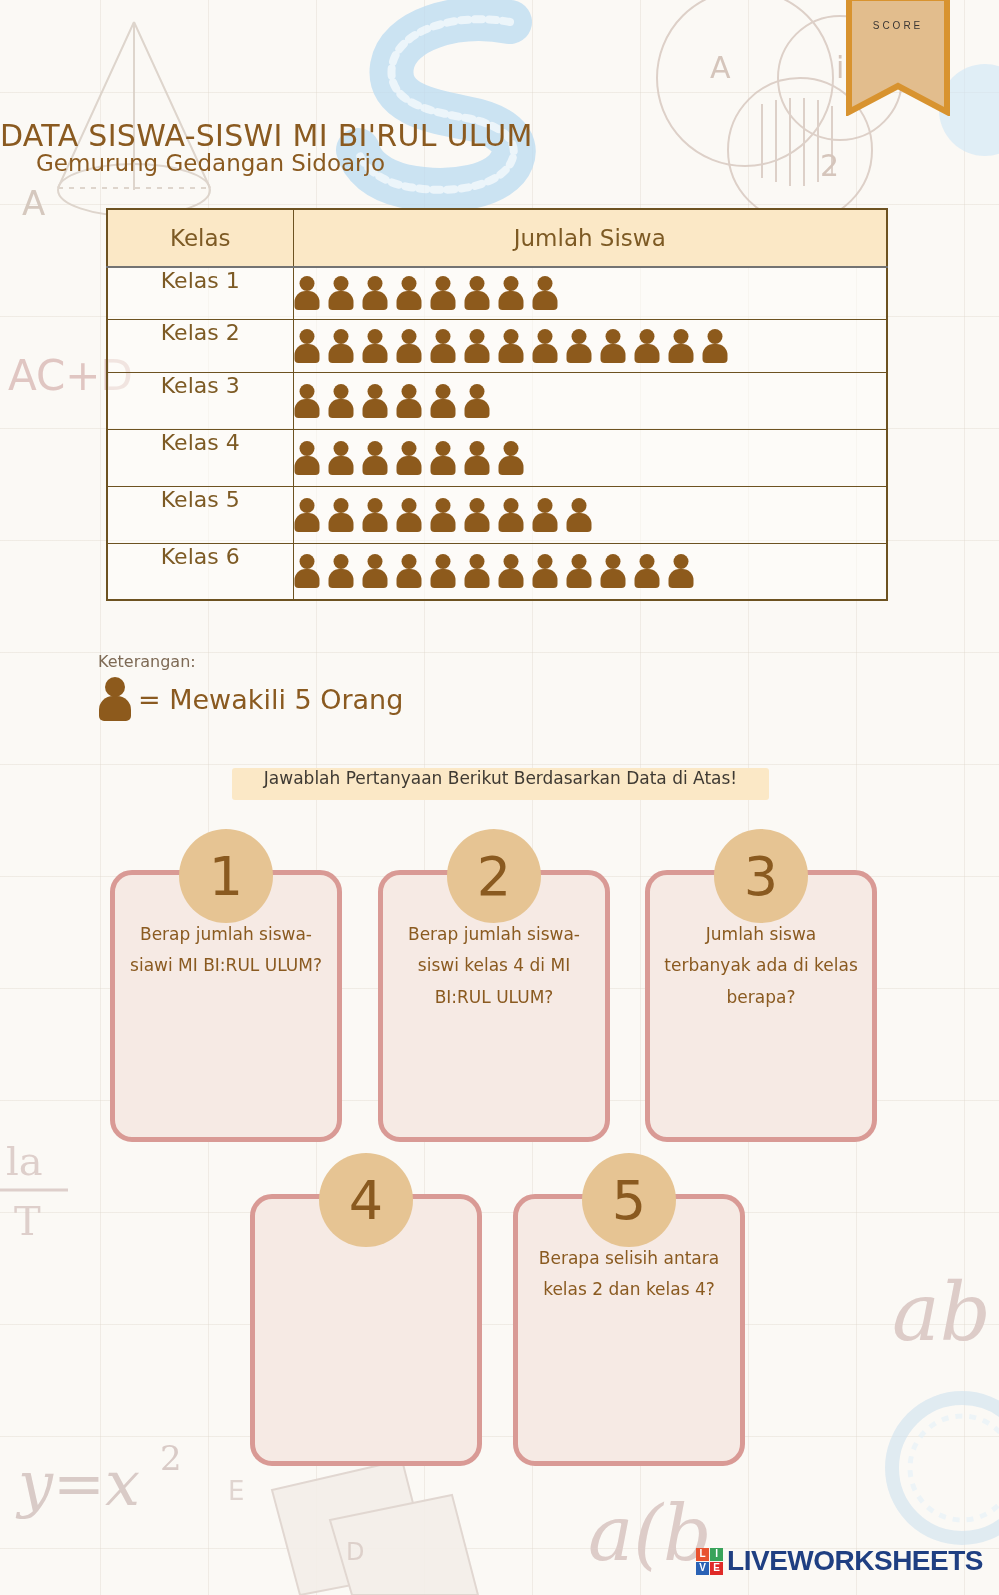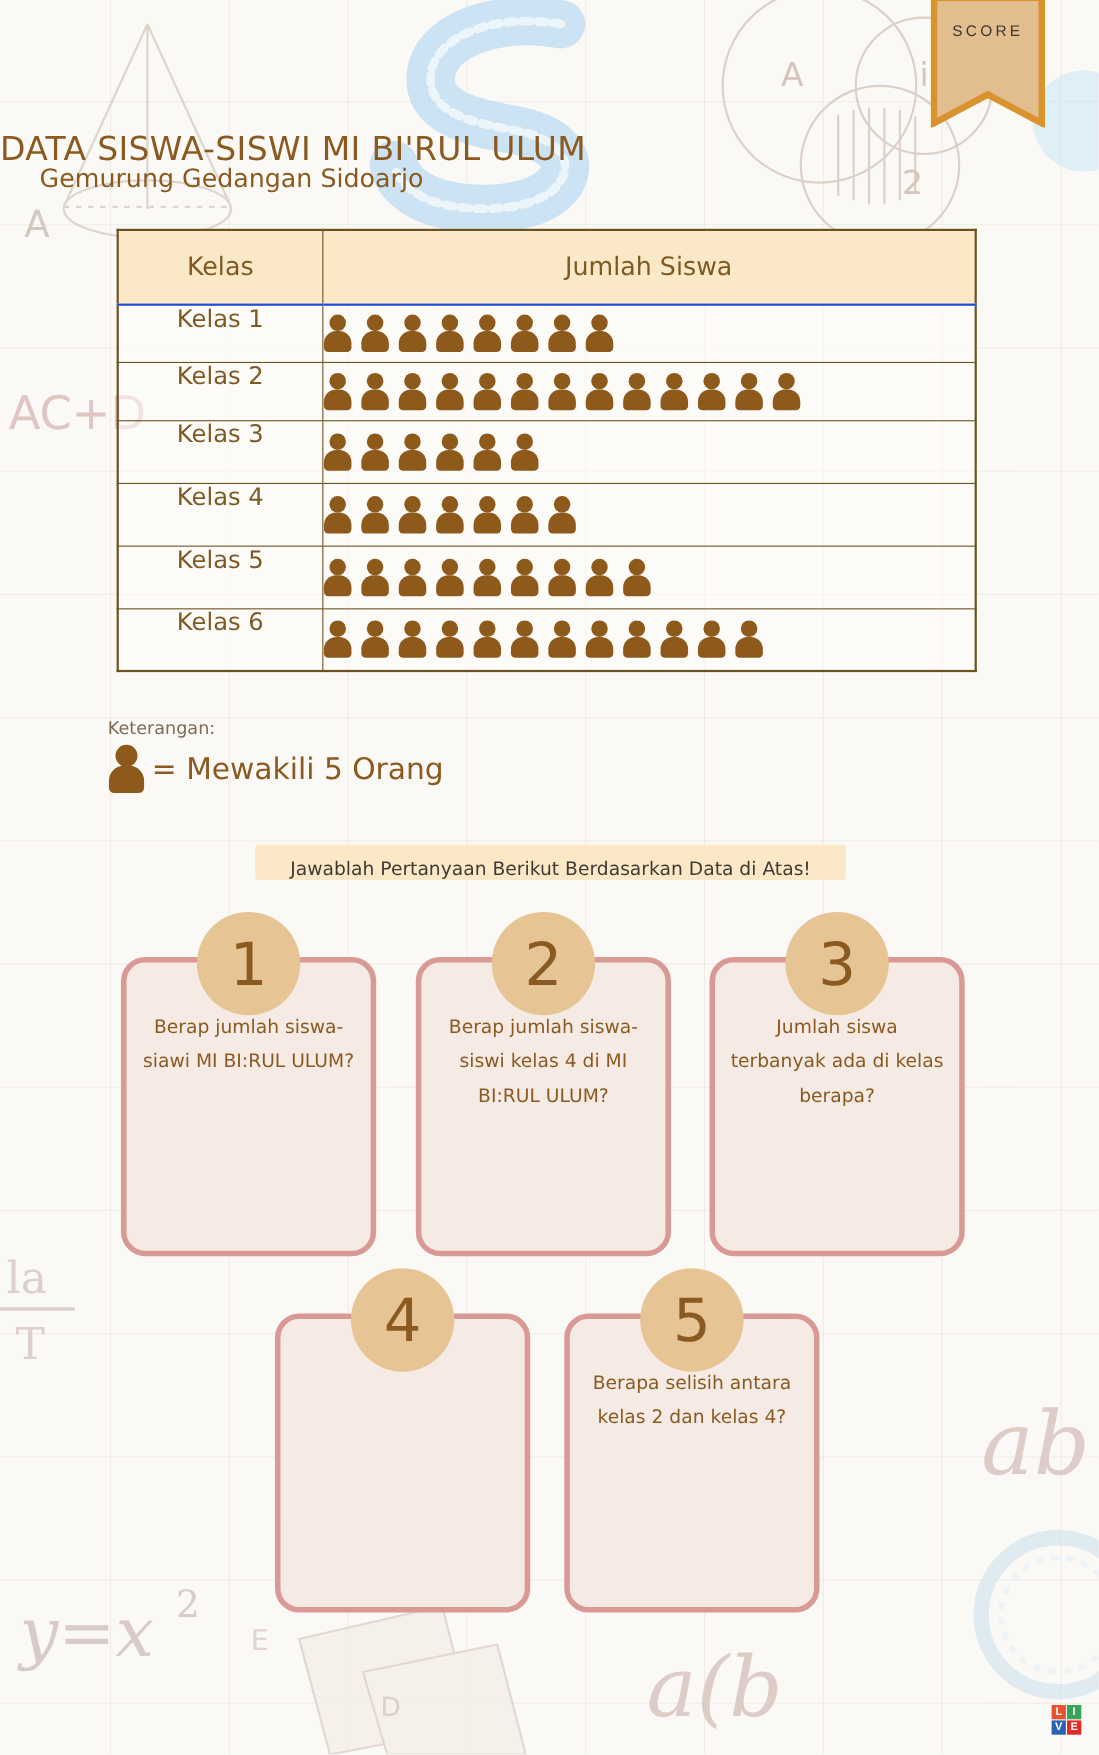--- a/index.html
+++ b/index.html
@@ -26,21 +26,21 @@
 
   
   #score-ribbon {
     position: absolute; top: -2px; left: 846px;
     width: 104px; height: 118px;
     z-index: 6;
   }
   #score-ribbon .ribbon-label {
     position: absolute; top: 22px; left: 0; width: 104px;
     text-align: center;
-    font-size: 14px; letter-spacing: 3px; color: #3a3634;
+    font-size: 10px; letter-spacing: 3px; color: #3a3634;
     font-family: "Liberation Sans", sans-serif;
   }
 
   
   #sheet { position: relative; z-index: 4; }
 
   #title-block { padding-top: 118px; }
   #main-title {
     font-size: 30px; color: #8a5a20; letter-spacing: .3px;
     font-family: "DejaVu Sans", sans-serif; font-weight: 400;
@@ -57,24 +57,24 @@
     border: 2px solid #6d5221;
     border-collapse: collapse;
     background: rgba(255,253,249,.55);
   }
   #data-table td, #data-table th {
     border: 1px solid #6d5221;
     padding: 0;
   }
   #data-table thead th {
     background: #fbe8c6;
-    height: 68px;
+    height: 58px;
     font-size: 23px; color: #7d5a24; font-weight: 400;
     font-family: "DejaVu Sans", sans-serif;
-    border-bottom: 2px solid #1d4ed8;
+    border-bottom: 2px solid #737373;
   }
   .col-kelas { width: 186px; }
   .cell-label {
     text-align: center;
     font-size: 22px; color: #7d5a24;
     font-family: "DejaVu Sans", sans-serif;
     vertical-align: top;
     padding-top: 6px;
   }
   .cell-icons { padding: 0 0 0 24px; vertical-align: middle; }
@@ -101,21 +101,21 @@
   #legend-row .person .head { width: 20px; height: 20px; }
   #legend-row .person .body { width: 32px; height: 25px; border-radius: 14px 14px 5px 5px; }
   #legend-text { font-size: 27px; color: #8a5a20; font-family: "DejaVu Sans", sans-serif; }
 
   
   #instruction-banner {
     position: absolute; top: 768px; left: 232px;
     width: 537px; height: 32px;
     background: #fbe8c6;
     border-radius: 3px;
-    display: flex; align-items: flex-end; justify-content: center;
+    display: flex; align-items: flex-start; justify-content: center;
     font-size: 17px; color: #3f3a33;
     font-family: "DejaVu Sans", sans-serif;
   }
 
   
   .q-card {
     position: absolute;
     width: 232px; height: 272px;
     background: #f6eae4;
     border: 5px solid #d99a95;
@@ -558,13 +558,14 @@
 
 </div>
 
 <div id="lw-logo">
   <div id="lw-blocks">
     <span class="lw-l">L</span>
     <span class="lw-i">I</span>
     <span class="lw-v">V</span>
     <span class="lw-e">E</span>
   </div>
+  <div id="lw-text">LIVEWORKSHEETS</div>
 </div>
 
 </body></html>

